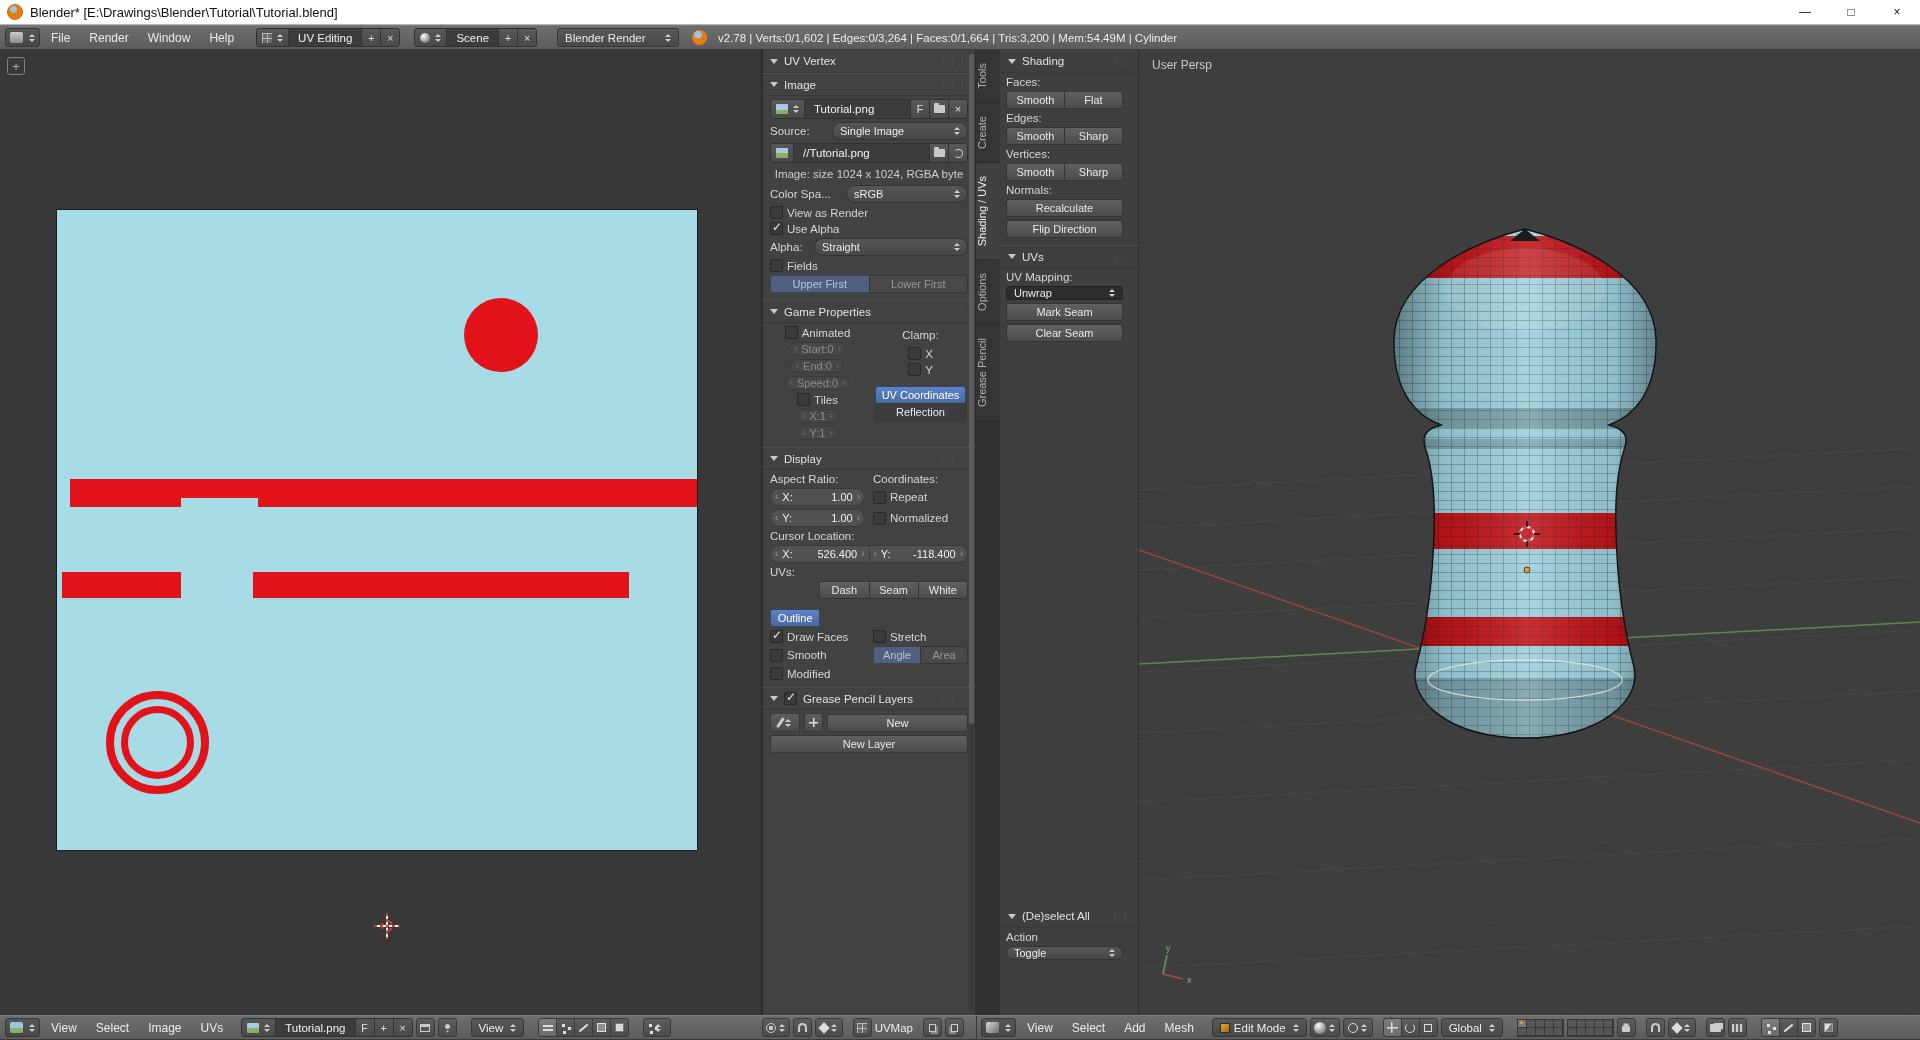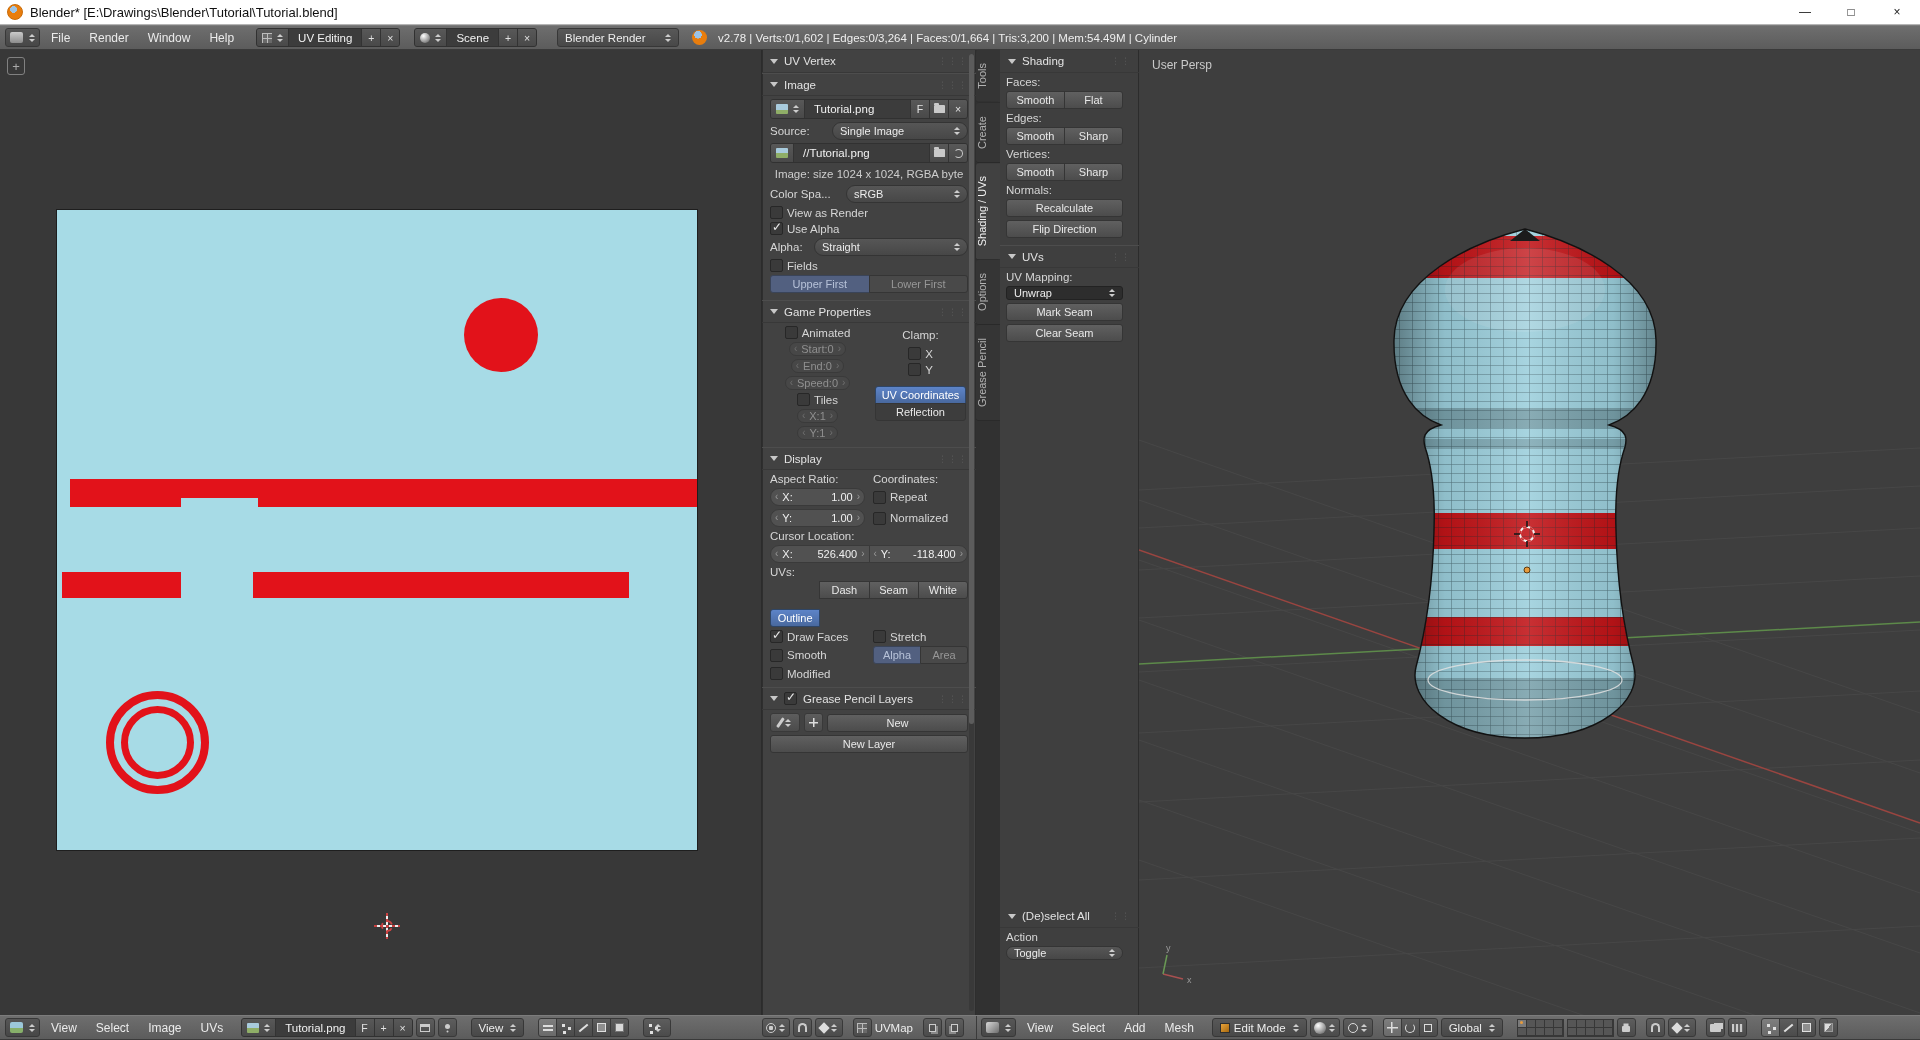--- a/index.html
+++ b/index.html
@@ -460,21 +460,21 @@
       </div>
       <div class="row">
         <span class="checkbox"></span>
         <span class="lbl">Stretch</span>
       </div>
       <div class="row">
         <span class="checkbox"></span>
         <span class="lbl">Smooth</span>
       </div>
       <div class="btn-group">
-        <span class="btn sel-dis">Alpha</span>
+        <span class="btn sel-dis">Angle</span>
         <span class="btn dis">Area</span>
       </div>
       <div class="row">
         <span class="checkbox"></span>
         <span class="lbl">Modified</span>
       </div>
       <span></span>
     </div>
   </div>
 

